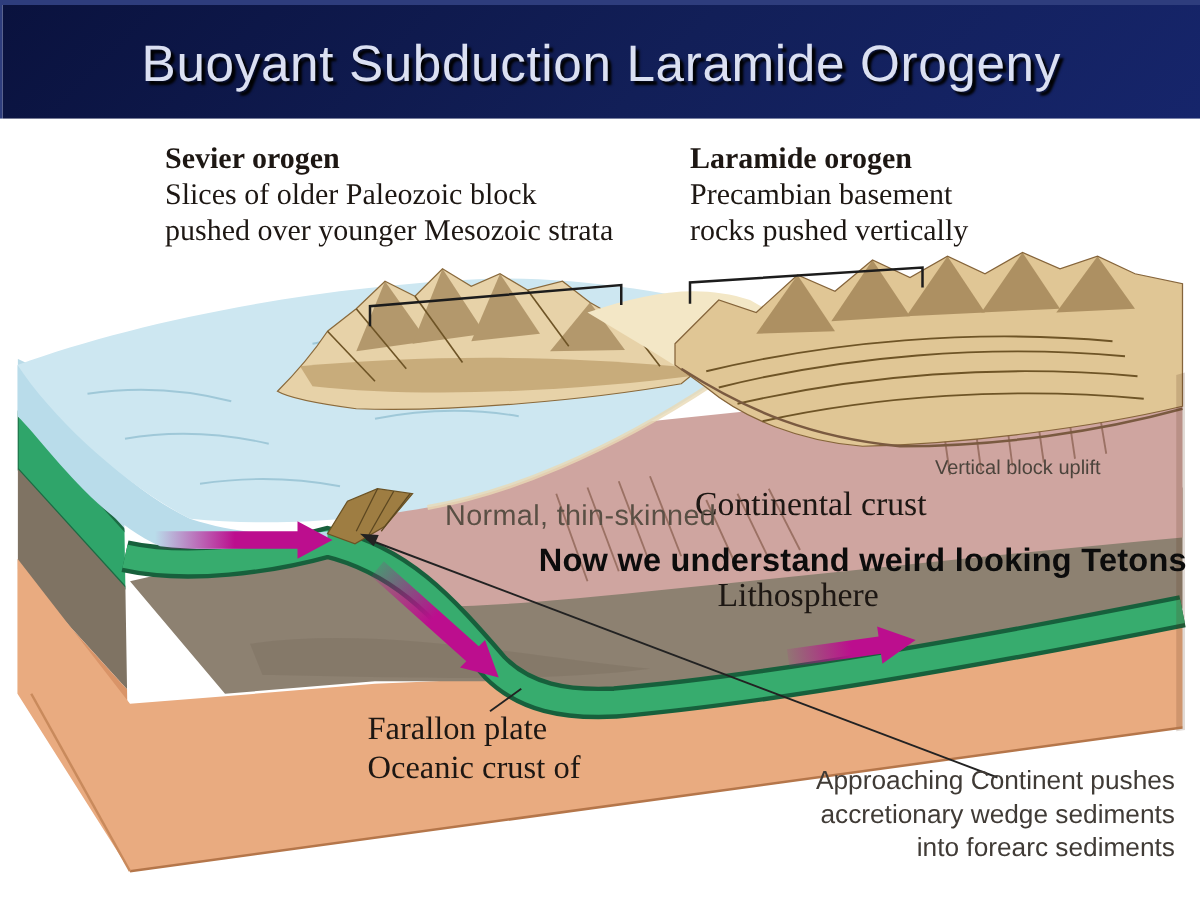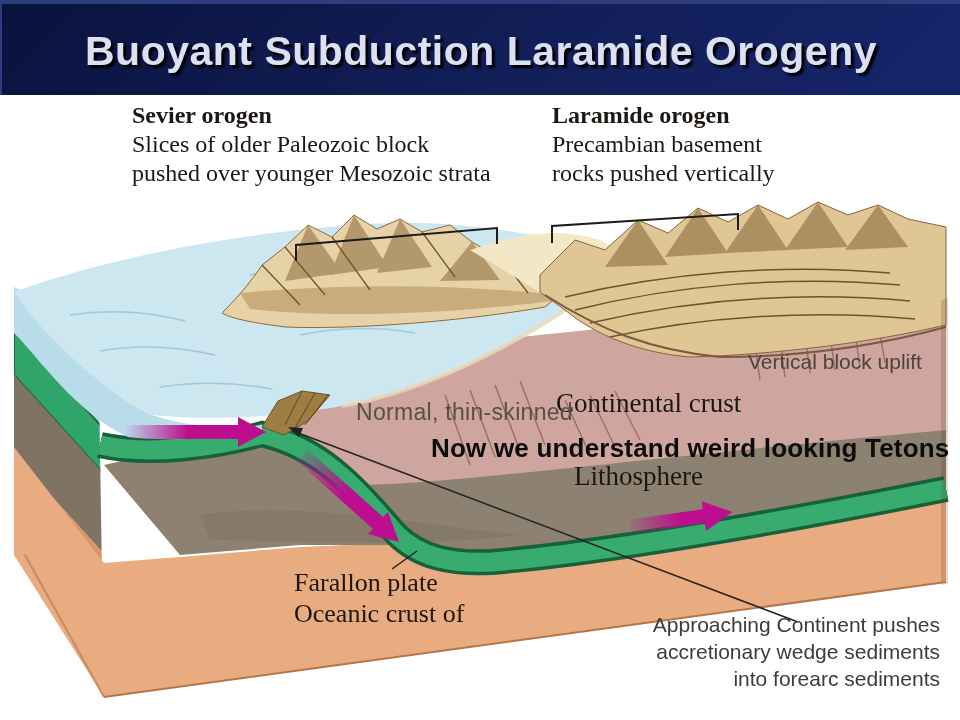--- a/index.html
+++ b/index.html
@@ -2,33 +2,33 @@
 <html><head>
 <meta charset="utf-8">
 <style>
   html,body{margin:0;padding:0;background:#ffffff;}
   .slide{position:relative;width:960px;height:720px;background:#ffffff;overflow:hidden;
          font-family:"Liberation Sans",sans-serif;}
   .header{position:absolute;left:0;top:0;width:960px;height:95px;box-sizing:border-box;
           background:linear-gradient(135deg,#0a123e 0%,#121f58 55%,#16256b 100%);
           border-top:4px solid #2e3d7d;border-left:2px solid #2e3d7d;
           display:flex;align-items:center;justify-content:center;}
-  .title{font-size:41px;font-weight:bold;color:#dbe0f2;letter-spacing:.5px;
+  .title{font-size:41px;font-weight:normal;color:#dbe0f2;letter-spacing:.5px;
          text-shadow:3px 3px 2px #000000;white-space:nowrap;padding-top:4px;text-align:center;}
   .fig{position:absolute;left:0;top:95px;width:960px;height:625px;background:#ffffff;}
   .fig svg{position:absolute;left:0;top:0;}
   .ov{position:absolute;white-space:nowrap;}
   .serif{font-family:"Liberation Serif",serif;color:#1d1713;}
-  .callout{font-size:24px;line-height:29px;}
+  .callout{font-size:24px;line-height:29px;margin-top:12px;}
   .callout .h{font-weight:bold;}
   .lab-cc{left:556px;top:293px;font-size:27px;}
   .lab-li{left:574px;top:366px;font-size:27px;}
   .lab-oc{left:294px;top:472px;font-size:26px;line-height:31px;}
   .ann{font-family:"Liberation Sans",sans-serif;}
-  .ann-vbu{left:748px;top:255px;font-size:21px;color:#4c443c;}
+  .ann-vbu{left:748px;top:271px;font-size:16px;color:#4c443c;}
   .ann-nts{left:356px;top:304px;font-size:23px;color:#594f44;letter-spacing:.3px;}
   .ann-tet{left:431px;top:338px;font-size:26px;font-weight:bold;color:#0c0c0c;letter-spacing:.2px;}
   .ann-app{left:592px;top:516px;width:348px;text-align:right;font-size:21px;
            color:#403b36;line-height:27px;white-space:normal;}
 </style>
 </head>
 <body>
 
 <div class="slide">
 

